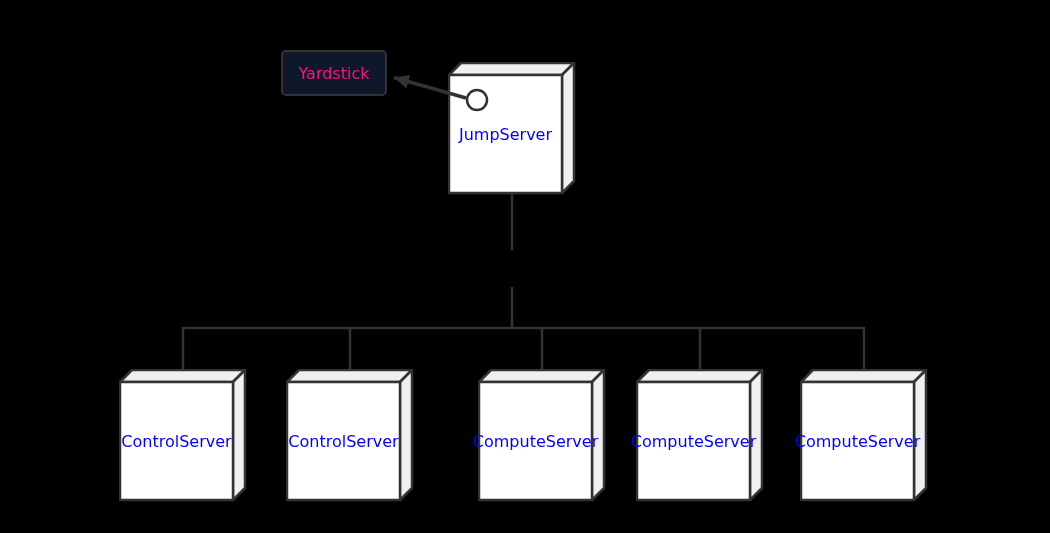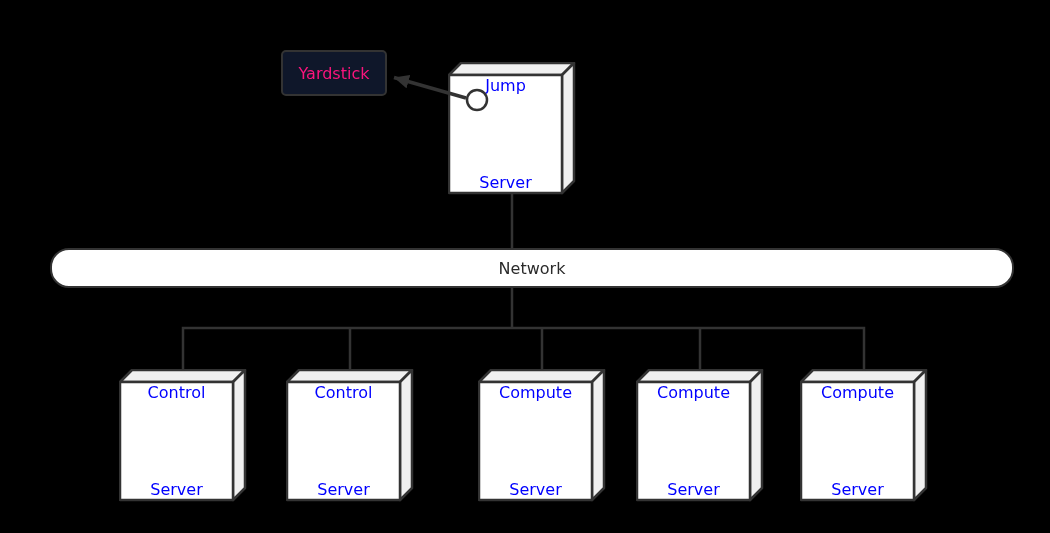--- a/index.html
+++ b/index.html
@@ -29,23 +29,23 @@
   }
   .face-front { fill: #ffffff; }
   .face-side  { fill: #f0f0f0; }
   .cube-label {
     position: absolute;
     left: 1px;
     top: 13px;
     width: 113px;
     height: 118px;
     display: flex;
-    flex-direction: column;
+    flex-direction: row;
     align-items: center;
-    justify-content: space-between;
+    justify-content: center;
     text-align: center;
     color: #0000ff;
     font-size: 16px;
     line-height: 21px;
   }
   .cube-label span { display: block; }
   
   .network-bar {
     position: absolute;
     left: 50px;
@@ -116,23 +116,20 @@
       <polygon class="cube-face face-side" points="1,13 13,1 126,1 114,13"></polygon>
       <polygon class="cube-face face-side" points="114,13 126,1 126,119 114,131"></polygon>
       <polygon class="cube-face face-front" points="1,13 114,13 114,131 1,131"></polygon>
     </svg>
     <div class="cube-label">
       <span>Jump</span>
       <span>Server</span>
     </div>
   </div>
 
-  <div class="network-bar">
-    <span>Network</span>
-  </div>
 
   <div class="cube" style="left:119px;top:369px;">
     <svg width="128" height="133" viewBox="0 0 128 133">
       <polygon class="cube-face face-side" points="1,13 13,1 126,1 114,13"></polygon>
       <polygon class="cube-face face-side" points="114,13 126,1 126,119 114,131"></polygon>
       <polygon class="cube-face face-front" points="1,13 114,13 114,131 1,131"></polygon>
     </svg>
     <div class="cube-label">
       <span>Control</span>
       <span>Server</span>

